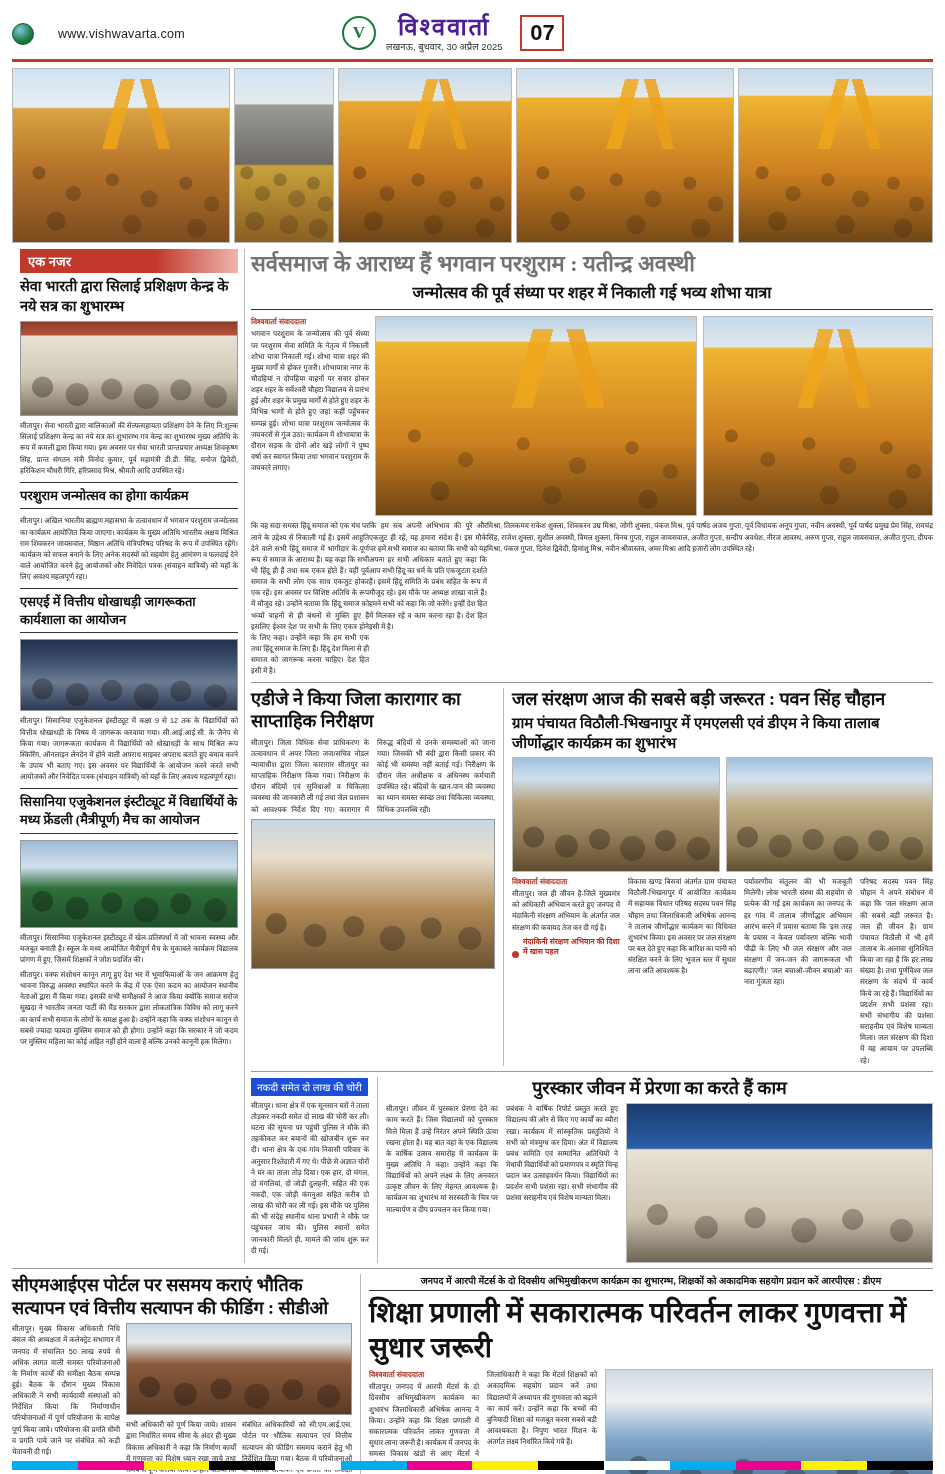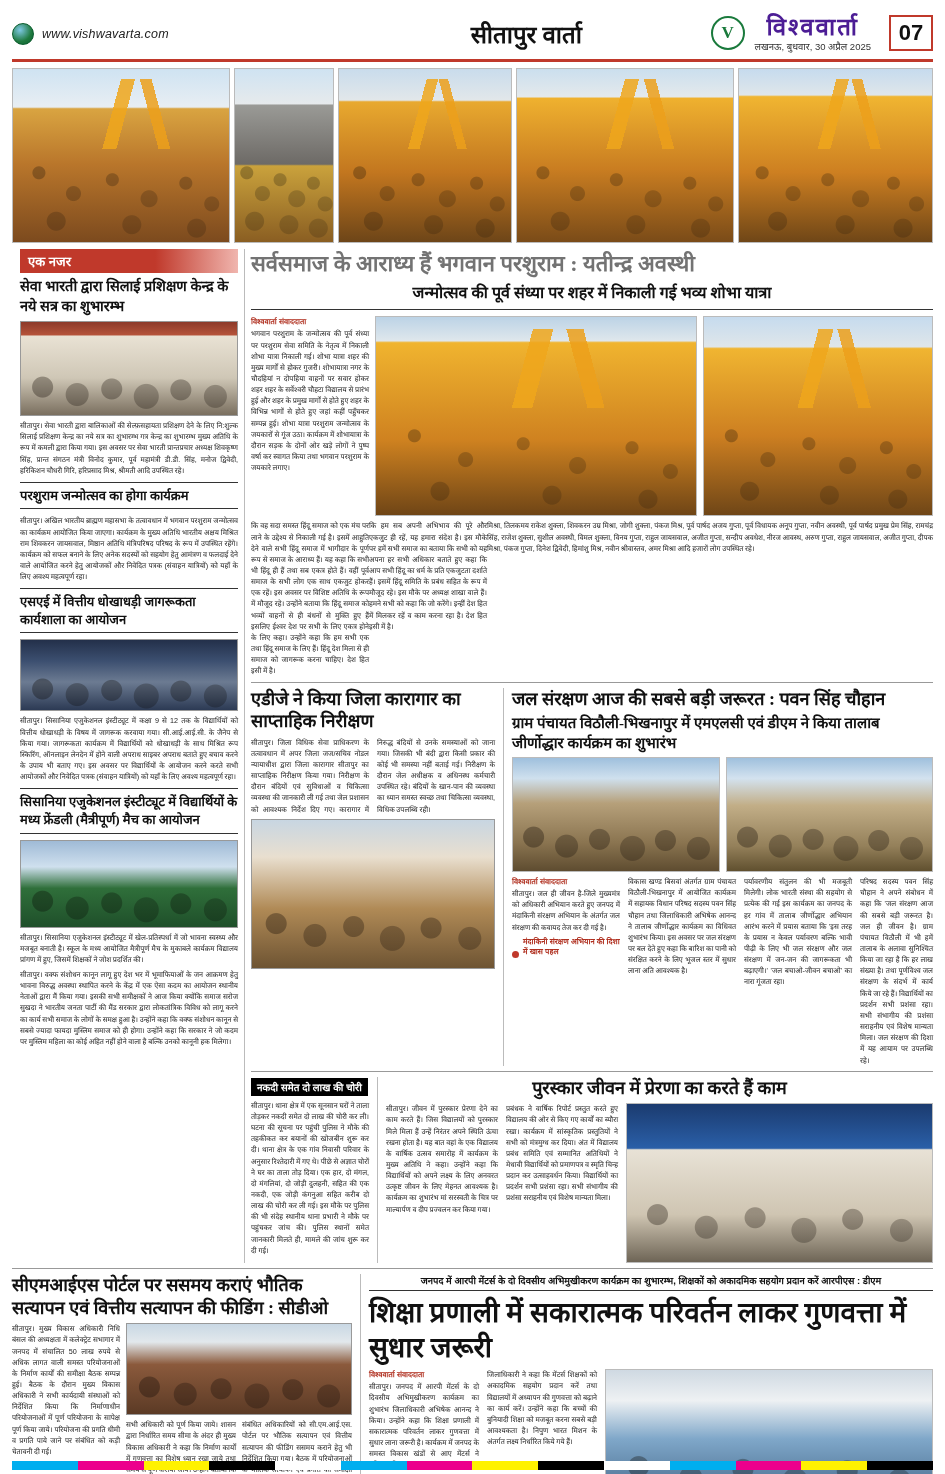--- a/index.html
+++ b/index.html
@@ -18,21 +18,21 @@
     background: #fff;
   }
 
   
   .masthead {
     display: flex; align-items: center;
     height: 52px;
     border-bottom: 3px solid #c0392b;
     padding-bottom: 2px;
   }
-  .mh-left { display:flex; align-items:center; gap:8px; width: 330px; font-style: italic; }
+  .mh-left { display:flex; align-items:center; gap:24px; width: 330px; }
   .globe {
     width: 22px; height: 22px; border-radius: 50%;
     background: radial-gradient(circle at 35% 30%, #7ec8e3 0%, #1f7a3f 60%, #0b5c2e 100%);
     border: 1px solid #0b5c2e;
     flex: none;
   }
   .mh-site { font-size: 12.5px; color: #222; letter-spacing: .2px; }
   .mh-center { flex: 1; text-align: center; }
   .mh-center .city {
     font-size: 24px; font-weight: bold; color:#111;
@@ -153,21 +153,21 @@
   .head-3 {
     font-family: "Liberation Serif", serif;
     font-weight: bold; font-size: 15px; line-height:1.3; color:#111;
   }
   .kicker { font-size: 8px; font-weight:bold; color:#b03020; margin-bottom:2px; }
   .byline { font-size: 7.5px; font-weight:bold; color:#b03020; margin-bottom:2px; }
 
   .cols2 { column-count:2; column-gap: 8px; }
 
   .redbar-small {
-    background:#000000; color:#fff; font-weight:bold;
+    background:#1d4ed8; color:#fff; font-weight:normal;
     font-size: 10px; padding: 2px 6px; display:inline-block;
   }
 
   .img-rally { background: linear-gradient(180deg,#bcd3e6 0%,#dfe7ec 12%,#f0b42f 13%,#cf8220 62%,#6f4516 100%); }
   .img-jail { background: linear-gradient(180deg,#c8d6e2 0%,#e9dfcf 25%,#b08a56 60%,#6e5433 100%); }
   .img-pond-a { background: linear-gradient(180deg,#9fc0dd 0%,#cfe0ee 18%,#b6a07a 40%,#8a7450 75%,#5e4c30 100%); }
   .img-pond-b { background: linear-gradient(180deg,#9fc0dd 0%,#d3e2ef 18%,#c2ae87 42%,#94805a 78%,#60502f 100%); }
   .img-award { background: linear-gradient(180deg,#1b3b6f 0%,#2a5fa8 28%,#e8e2d6 29%,#cfc5b2 70%,#6e6556 100%); }
   .img-meeting-a { background: linear-gradient(180deg,#c9d8e4 0%,#e2e8ec 20%,#8b5a3c 45%,#5b3a25 100%); }
   .img-meeting-b { background: linear-gradient(180deg,#cfd9e2 0%,#eef1f3 22%,#7fa7c9 50%,#3d5f80 100%); }
@@ -196,23 +196,20 @@
 </style>
 </head>
 <body>
 
 <div class="page">
 
   <div class="masthead">
     <div class="mh-left">
       <div class="globe"></div>
       <div class="mh-site">www.vishwavarta.com</div>
-    </div>
-    <div class="mh-center">
-      <div class="city">सीतापुर वार्ता</div>
     </div>
     <div class="mh-right">
       <div class="logo-mark">V</div>
       <div class="logo-text">
         <div class="logo-title">विश्ववार्ता</div>
         <div class="logo-sub">लखनऊ,  बुधवार, 30 अप्रैल 2025</div>
       </div>
       <div class="page-no">07</div>
     </div>
   </div>

